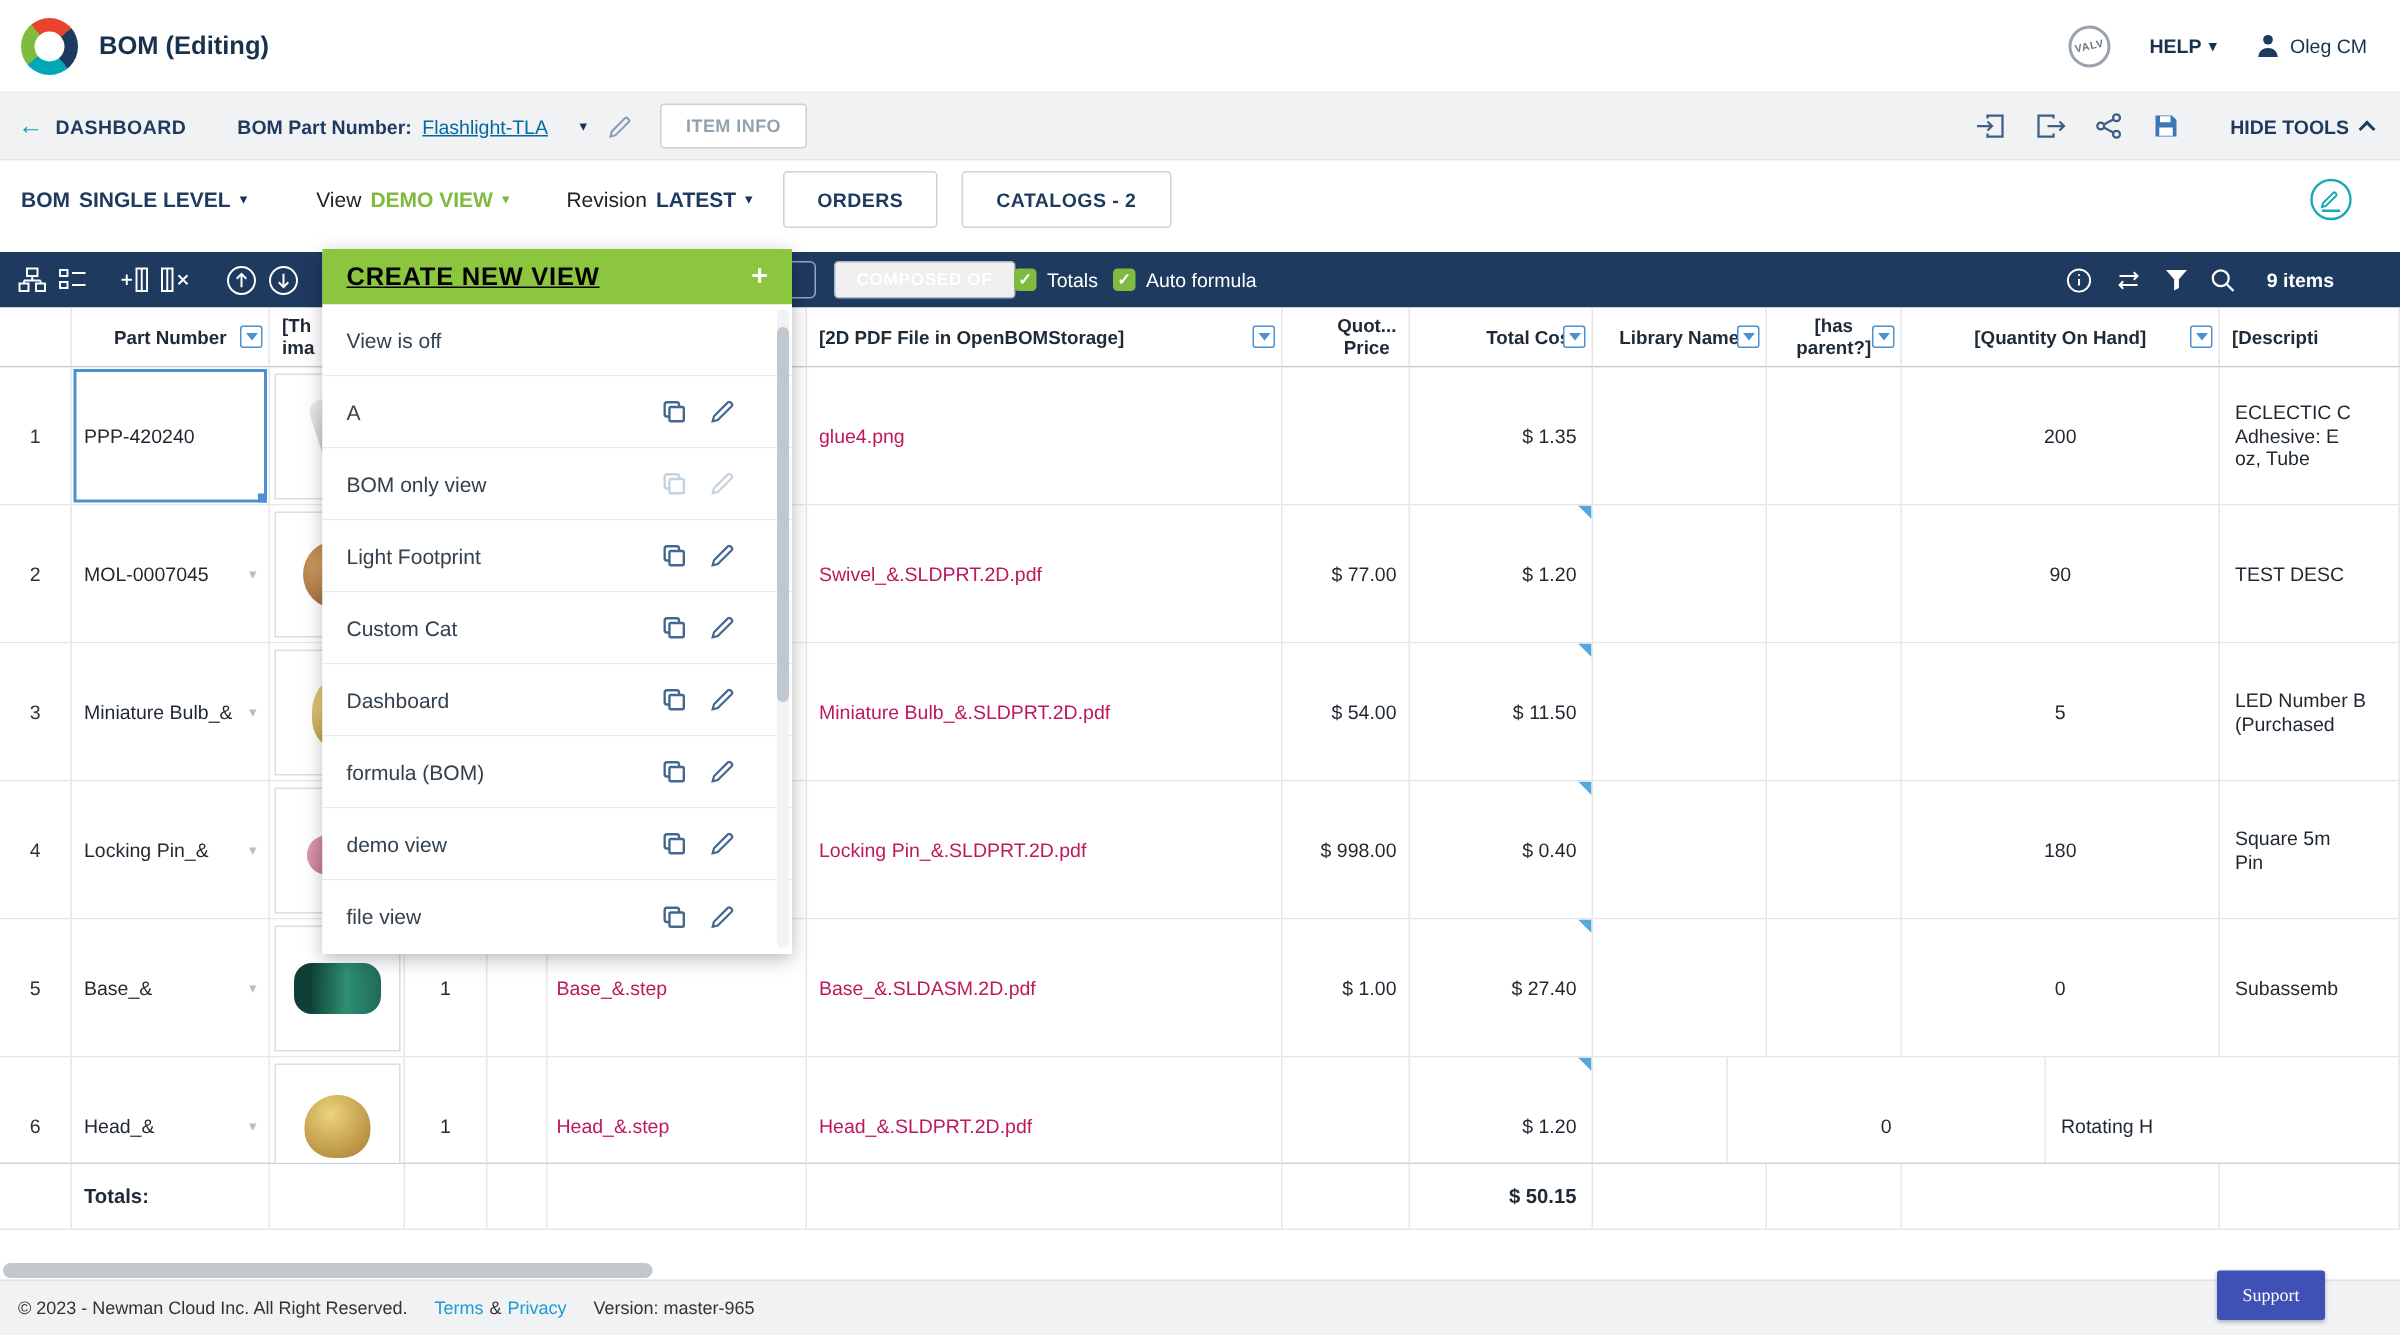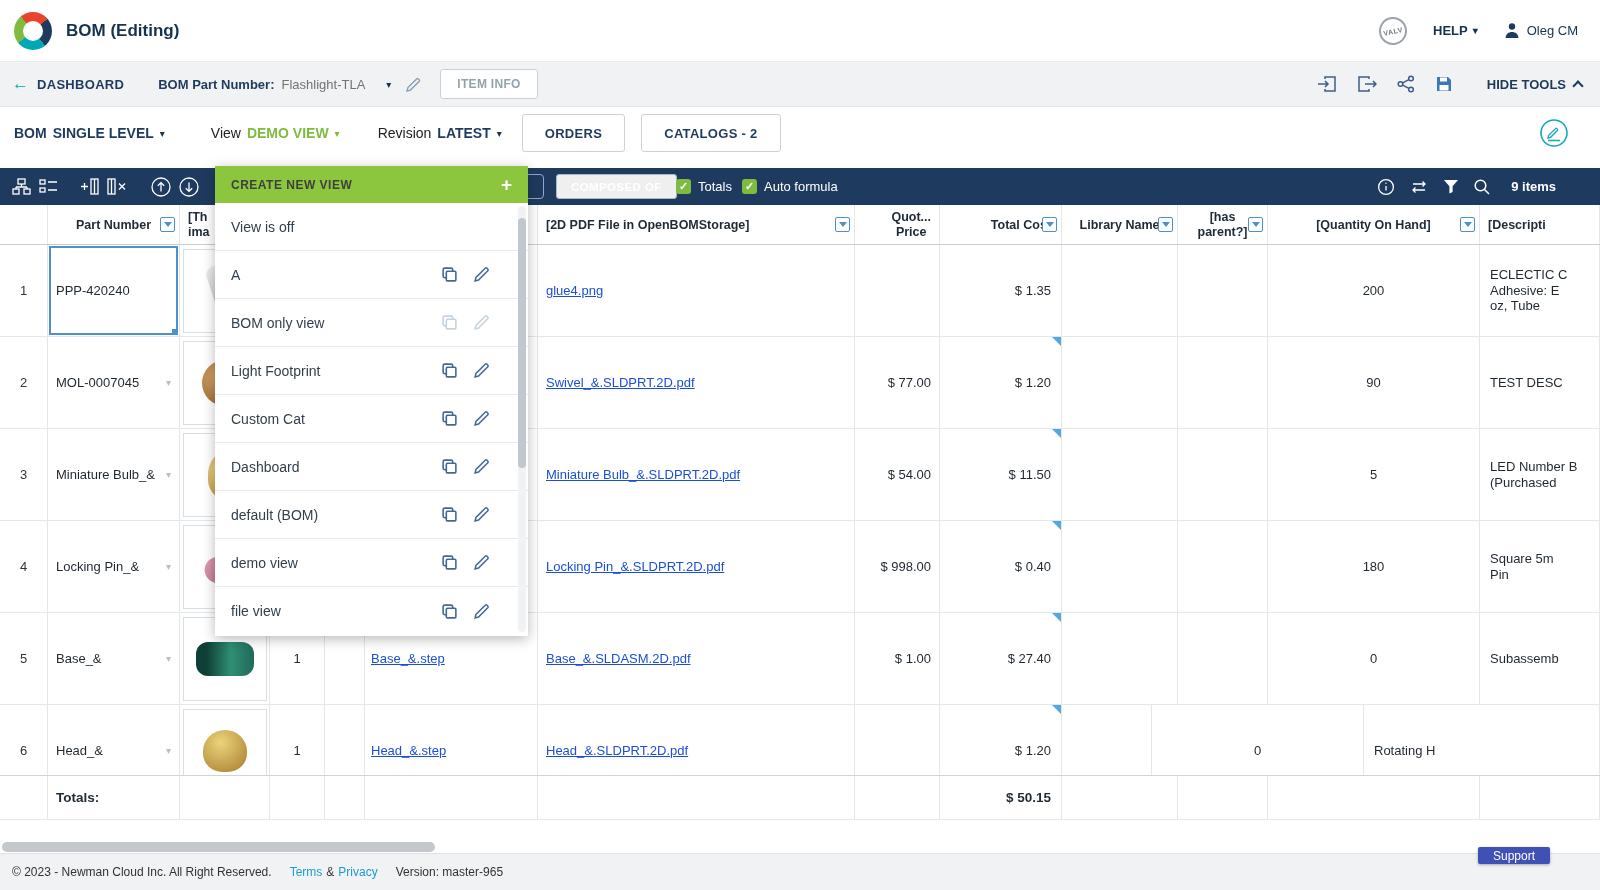--- a/index.html
+++ b/index.html
@@ -21,21 +21,21 @@
   .caret { font-size:10px; color:#16324f; }
   .caret.green { color:#7fbb3f; }
 
   
   .navbar { position:absolute; top:62px; left:0; right:0; height:45px; background:#f1f2f3; border-bottom:1px solid #e2e4e7; display:flex; align-items:center; }
   .back { display:flex; align-items:center; gap:8px; margin-left:12px; cursor:pointer; }
   .back-arrow { color:#00a7b5; font-size:17px; font-weight:bold; }
   .back-label { font-size:13px; font-weight:bold; color:#1e3a5f; letter-spacing:.3px; }
   .bom-part { display:flex; align-items:center; gap:7px; margin-left:34px; }
   .bom-part .lbl { font-size:13px; font-weight:bold; color:#1e3a5f; }
-  .bom-part .val { font-size:13px; color:#737373; }
+  .bom-part .val { font-size:13px; color:#0369a1;text-decoration:underline; }
   .pencil-btn { margin-left:14px; cursor:pointer; display:flex; }
   .iteminfo-btn { margin-left:18px; height:30px; padding:0 16px; background:#fff; border:1px solid #c9d0d6; border-radius:3px;
                   font-size:12px; font-weight:bold; color:#93a3ad; display:flex; align-items:center; cursor:pointer; letter-spacing:.3px; }
   .navbar-right { margin-left:auto; display:flex; align-items:center; gap:20px; padding-right:18px; }
   .nav-ico { cursor:pointer; display:flex; }
   .hide-tools { display:flex; align-items:center; font-size:13px; font-weight:bold; color:#1e3a5f; cursor:pointer; margin-left:14px; }
   .chev-up { width:8px; height:8px; border-left:2px solid #1e3a5f; border-top:2px solid #1e3a5f; transform:rotate(45deg); margin-left:8px; margin-top:4px; }
 
   
   .viewbar { position:absolute; top:107px; left:0; right:0; height:52px; background:#fff; display:flex; align-items:center; }
@@ -84,21 +84,21 @@
   .w5 { width:173px; padding:0 6px; }
   .w6 { width:317px; padding:0 8px; }
   .w7 { width:85px; justify-content:flex-end; padding:0 8px; }
   .w8 { width:122px; justify-content:flex-end; padding:0 10px; }
   .w9 { width:116px; padding:0 8px; }
   .w10 { width:90px; }
   .w11 { width:212px; justify-content:center; }
   .w12 { flex:1; padding:0 10px; }
   .pn { white-space:nowrap; overflow:hidden; }
   .pn-caret { margin-left:auto; font-size:10px; color:#b6bfc8; cursor:pointer; }
-  .lnk { color:#1d4ed8; text-decoration:underline; cursor:pointer; white-space:nowrap;text-align:center; }
+  .lnk { color:#be185d; cursor:pointer; white-space:nowrap;text-align:center; }
   .fx::after { content:""; position:absolute; top:0; right:0; width:0; height:0; border-top:9px solid #55a8dd; border-left:9px solid transparent; }
   .sel-outline { position:absolute; inset:1px; border:2px solid #4a90d2; pointer-events:none; }
   .sel-handle { position:absolute; right:-2px; bottom:-2px; width:6px; height:6px; background:#4a90d2; }
   .thumbbox { width:84px; height:84px; background:#fff; border:1px solid #d9dee3; display:flex; align-items:center; justify-content:center; cursor:pointer; }
   .img1 { width:26px; height:54px; border-radius:8px; background:linear-gradient(180deg,#ececec,#bdbdbd); transform:rotate(-18deg); }
   .img2 { width:46px; height:46px; border-radius:50%; background:radial-gradient(circle at 35% 35%,#d9a468,#8a5a2a); }
   .img3 { width:34px; height:46px; border-radius:50% 50% 42% 42%; background:radial-gradient(circle at 40% 35%,#f0d98c,#b9903e); }
   .img4 { width:42px; height:26px; border-radius:13px; background:linear-gradient(135deg,#e2a1b8,#a05070); transform:rotate(-22deg); }
   .img5 { width:58px; height:34px; border-radius:12px; background:linear-gradient(90deg,#0f3f36 0 18%,#2f8f74 60%,#21695a); }
   .img6 { width:44px; height:42px; border-radius:50% 50% 44% 44%; background:radial-gradient(circle at 40% 30%,#ecd37b,#a67c2e); }
@@ -107,28 +107,28 @@
   .totalsrow .td { font-weight:bold; font-size:13.5px; color:#1e2a36; }
 
   
   .hscroll-thumb { position:absolute; left:2px; top:842px; width:433px; height:10px; background:#c4c7cb; border-radius:5px; cursor:pointer; }
 
   
   .footer { position:absolute; left:0; right:0; top:853px; height:37px; background:#f1f2f3; border-top:1px solid #dfe2e5;
             display:flex; align-items:center; font-size:12px; color:#333; padding-left:12px; }
   .footer .gap { width:14px; }
   .f-link { color:#1d9bd1; cursor:pointer; margin:0 4px; }
-  .support-btn { position:absolute; left:1478px; top:847px; width:72px; height:17px; background:#3f51b5; color:#fff; font-size:12px;
-                 border:none; border-radius:2px; cursor:pointer; box-shadow:0 1px 3px rgba(0,0,0,.3); font-family:Liberation Sans, sans-serif; }
+  .support-btn { position:absolute; left:1478px; top:847px; width:72px; height:33px; background:#3f51b5; color:#fff; font-size:12px;
+                 border:none; border-radius:2px; cursor:pointer; box-shadow:0 1px 3px rgba(0,0,0,.3); font-family:Liberation Serif, serif; }
 
   
   .vmenu { position:absolute; left:215px; top:166px; width:313px; height:470px; background:#fff; z-index:60;
            box-shadow:0 3px 12px rgba(0,0,0,.28); }
   .vmenu-head { height:37px; background:#8cc63f; display:flex; align-items:center; padding:0 16px; cursor:pointer; }
-  .vmenu-head .vh-label { color:#404040; font-size:12px; font-weight:bold; letter-spacing:.5px; }
+  .vmenu-head .vh-label { color:#000000; font-size:17px; font-weight:bold; letter-spacing:.5px;text-decoration:underline; }
   .vmenu-head .plus { margin-left:auto; color:#fff; font-size:19px; font-weight:bold; }
   .vm-item { height:48px; display:flex; align-items:center; padding:0 16px; border-bottom:1px solid #e8eaed; font-size:14px; color:#33404d; cursor:pointer; background:#fff; }
   .vm-icons { margin-left:auto; display:flex; gap:15px; align-items:center; color:#44688f; padding-right:22px; }
   .vm-icons .vm-btn { display:flex; cursor:pointer; }
   .vm-item.disabled .vm-icons { color:#c6d2dd; }
   .vmenu-track { position:absolute; right:2px; top:40px; width:8px; height:426px; background:#f1f2f4; border-radius:4px; }
   .vmenu-scroll { position:absolute; right:2px; top:52px; width:8px; height:250px; background:#c1c7ce; border-radius:4px; cursor:pointer; }
 </style>
 </head>
 <body>
@@ -748,21 +748,21 @@
             </svg>
           </span>
         <span class="vm-btn">
             <svg width="17" height="17" viewBox="0 0 16 16" fill="none" stroke="currentColor" stroke-width="1.4">
               <path d="M2 14l.8-3.2L11.5 2.1a1.2 1.2 0 0 1 1.7 0l.7.7a1.2 1.2 0 0 1 0 1.7L5.2 13.2 2 14z"></path>
             </svg>
           </span>
       </span>
     </div>
     <div class="vm-item">
-      <span>default (BOM)</span>
+      <span>formula (BOM)</span>
       <span class="vm-icons">
         <span class="vm-btn">
             <svg width="17" height="17" viewBox="0 0 16 16" fill="none" stroke="currentColor" stroke-width="1.5">
               <rect x="5" y="5" width="9" height="9" rx="1"></rect>
               <path d="M11 5V3.5A1.5 1.5 0 0 0 9.5 2h-6A1.5 1.5 0 0 0 2 3.5v6A1.5 1.5 0 0 0 3.5 11H5"></path>
             </svg>
           </span>
         <span class="vm-btn">
             <svg width="17" height="17" viewBox="0 0 16 16" fill="none" stroke="currentColor" stroke-width="1.4">
               <path d="M2 14l.8-3.2L11.5 2.1a1.2 1.2 0 0 1 1.7 0l.7.7a1.2 1.2 0 0 1 0 1.7L5.2 13.2 2 14z"></path>

